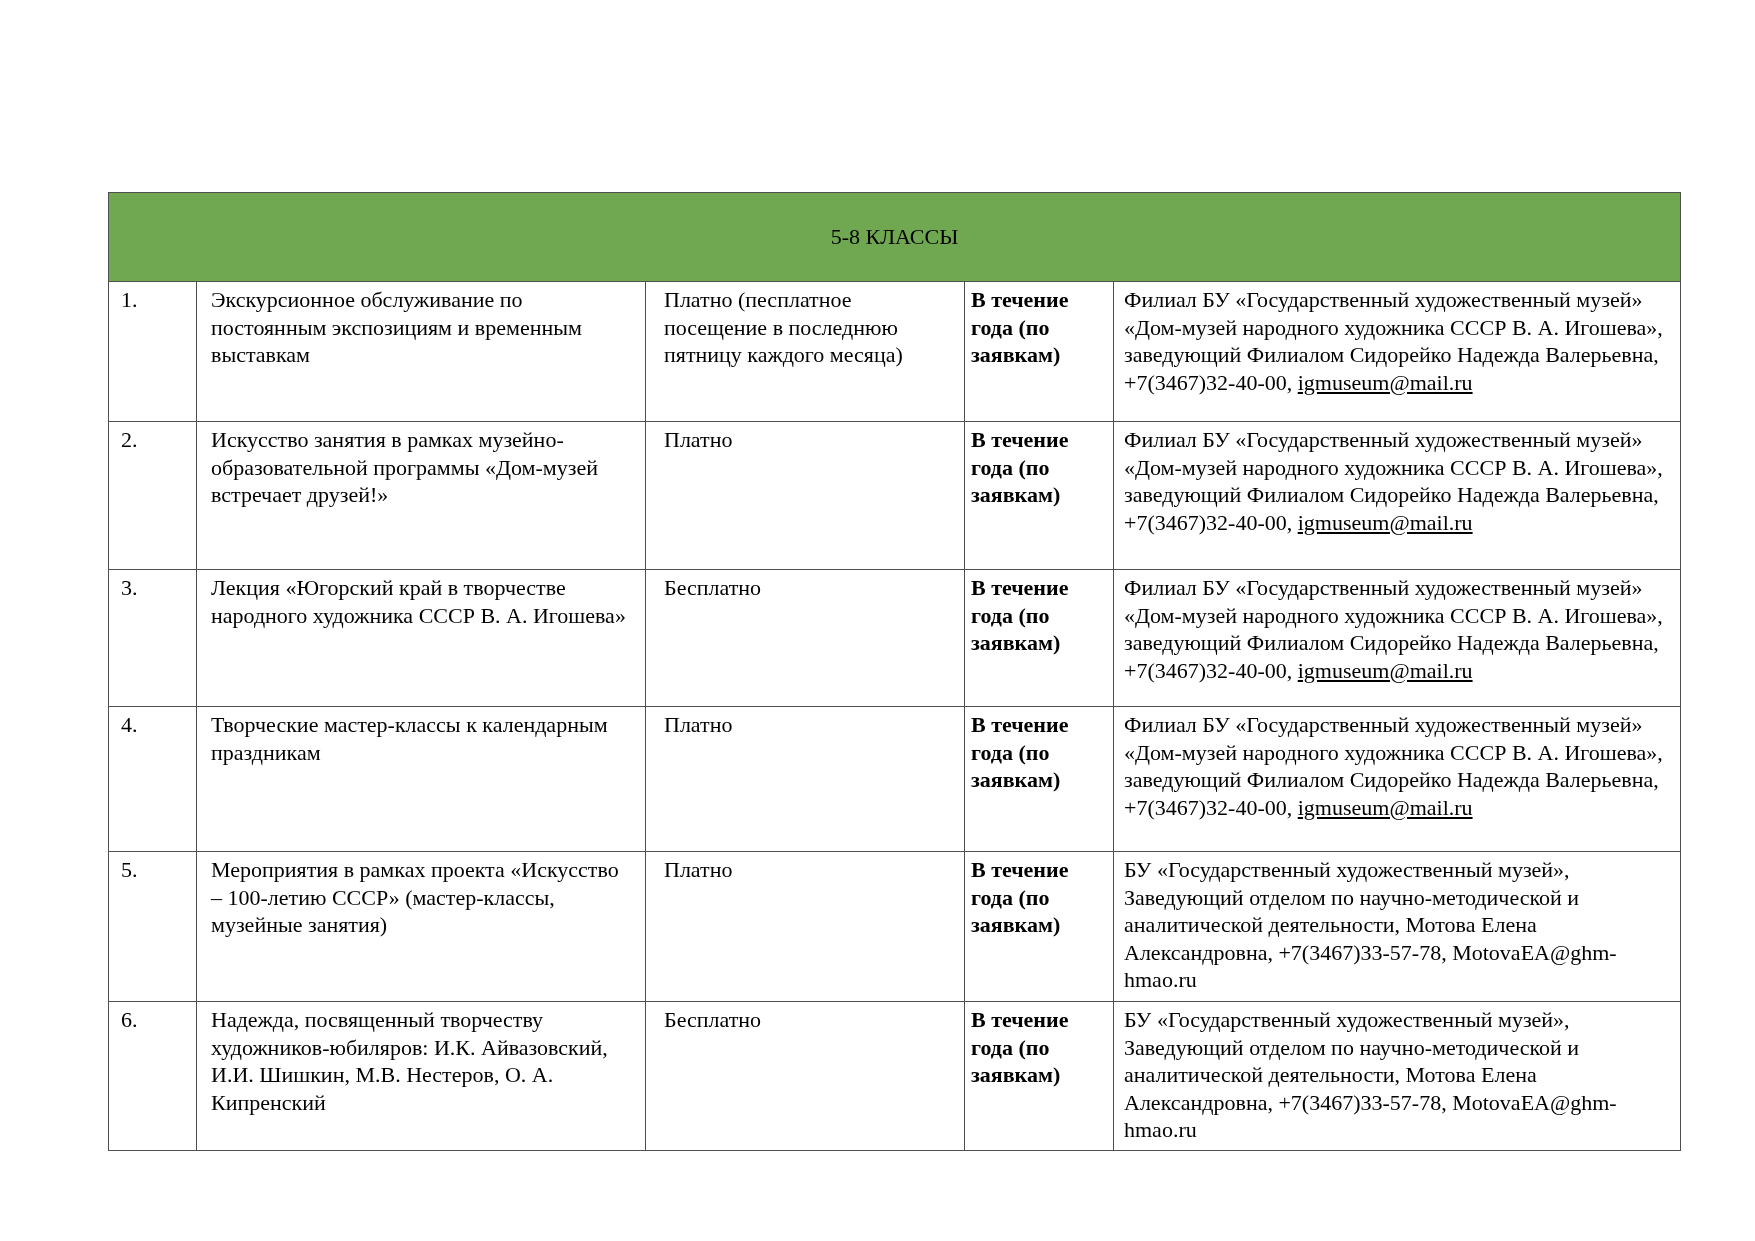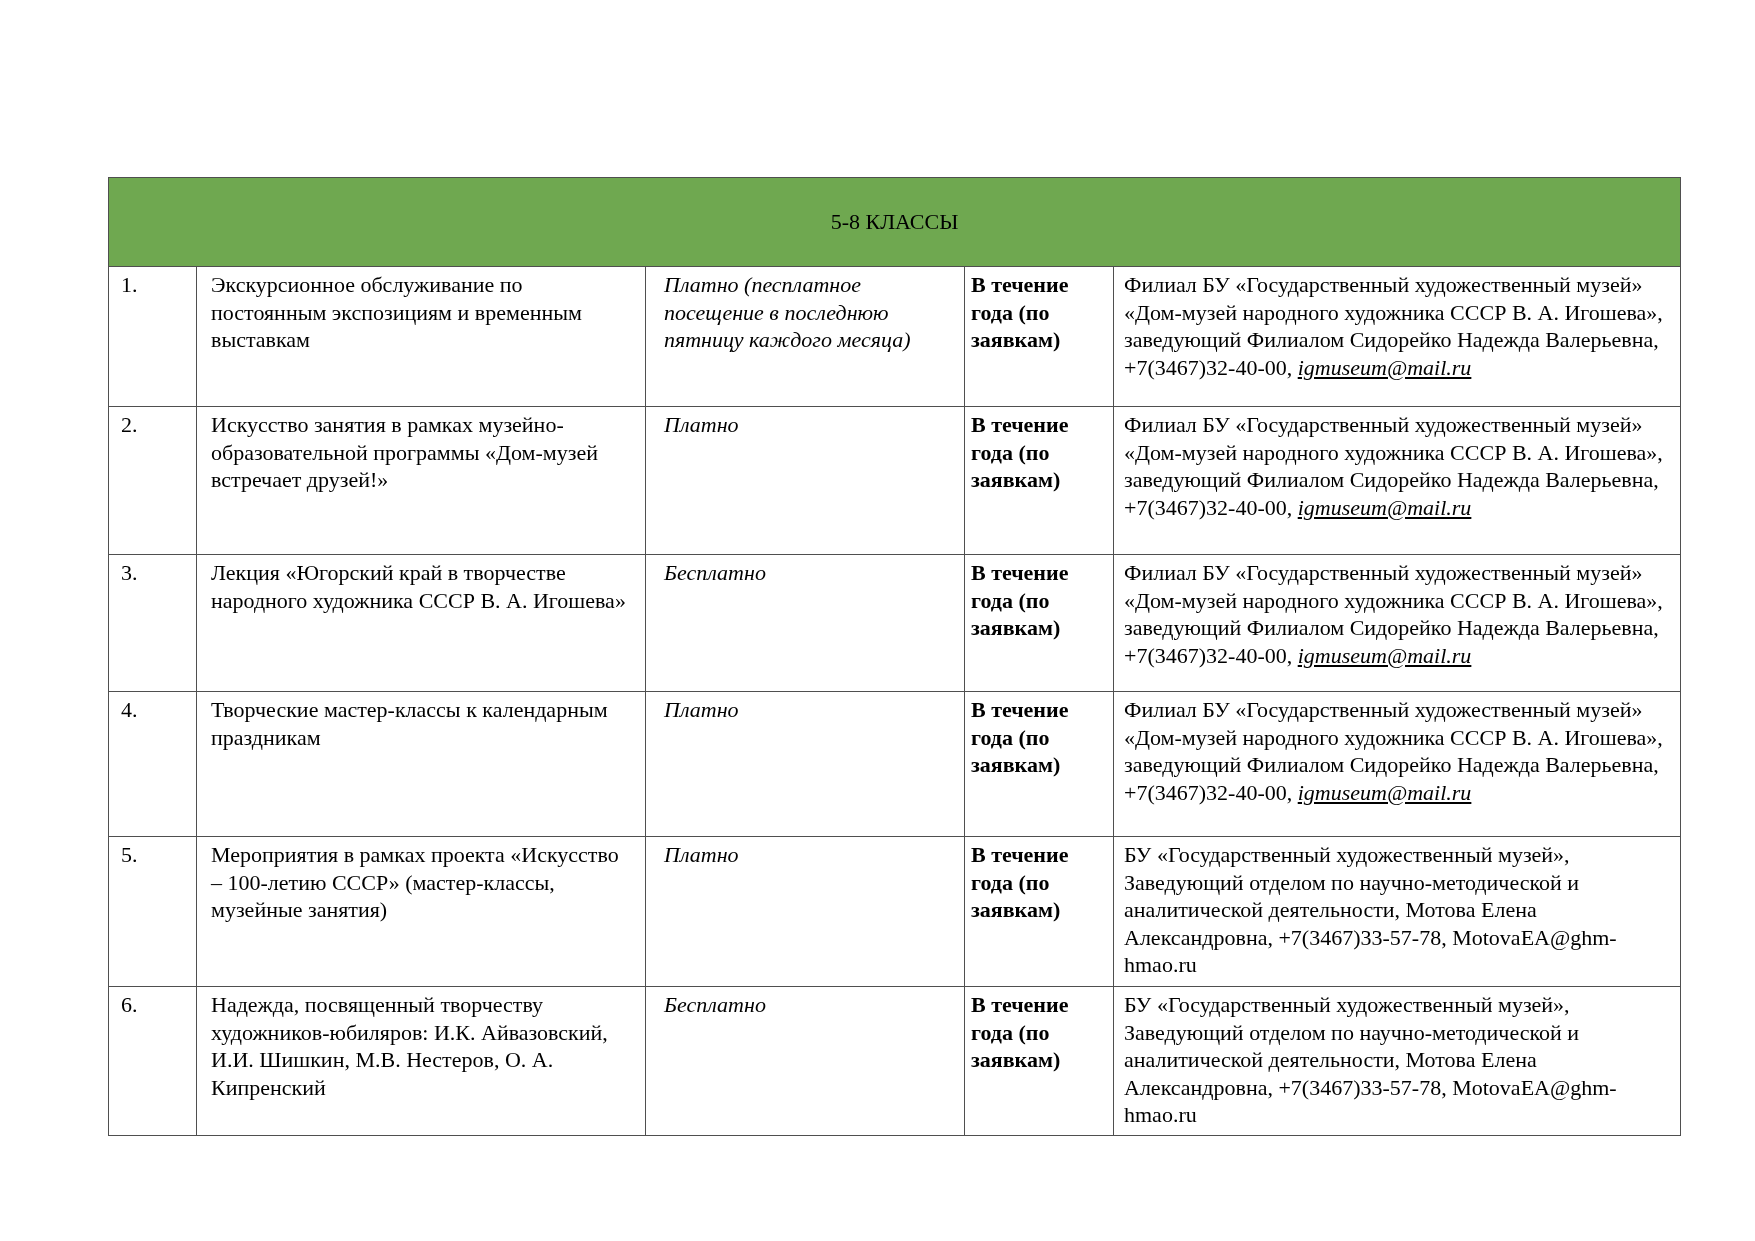--- a/index.html
+++ b/index.html
@@ -13,21 +13,21 @@
     overflow: hidden;
   }
   .page {
     position: relative;
     width: 1755px;
     height: 1241px;
   }
   table.schedule {
     position: absolute;
     left: 108px;
-    top: 177px;
+    top: 192px;
     width: 1572px;
     border-collapse: collapse;
     table-layout: fixed;
     font-size: 22px;
     line-height: 27.5px;
   }
   col.c-num    { width: 88px;  }
   col.c-desc   { width: 449px; }
   col.c-price  { width: 319px; }
   col.c-timing { width: 149px; }
@@ -48,32 +48,32 @@
     vertical-align: top;
     text-align: left;
     padding: 4px 14px 6px 14px;
     word-wrap: break-word;
   }
   td.num {
     text-align: left;
     padding-left: 12px;
     padding-right: 4px;
   }
-  td.price   { padding-left: 18px; padding-right: 18px; font-style: italic; }
+  td.price   { padding-left: 18px; padding-right: 18px; }
   td.timing  { padding-left: 6px;  padding-right: 6px; font-weight: bold;  }
   td.contact { padding-left: 10px; padding-right: 10px; }
 
   tr.r1 { height: 140px; }
   tr.r2 { height: 148px; }
   tr.r3 { height: 137px; }
   tr.r4 { height: 145px; }
   tr.r5 { height: 150px; }
   tr.r6 { height: 148px; }
 
-  .contact-email[data-underline="true"] { text-decoration: underline; font-style: italic; }
+  .contact-email[data-underline="true"] { text-decoration: underline; }
 </style>
 </head>
 <body>
 
 <div class="page">
   <table class="schedule">
     <colgroup>
       <col class="c-num">
         <col class="c-desc">
         <col class="c-price">

